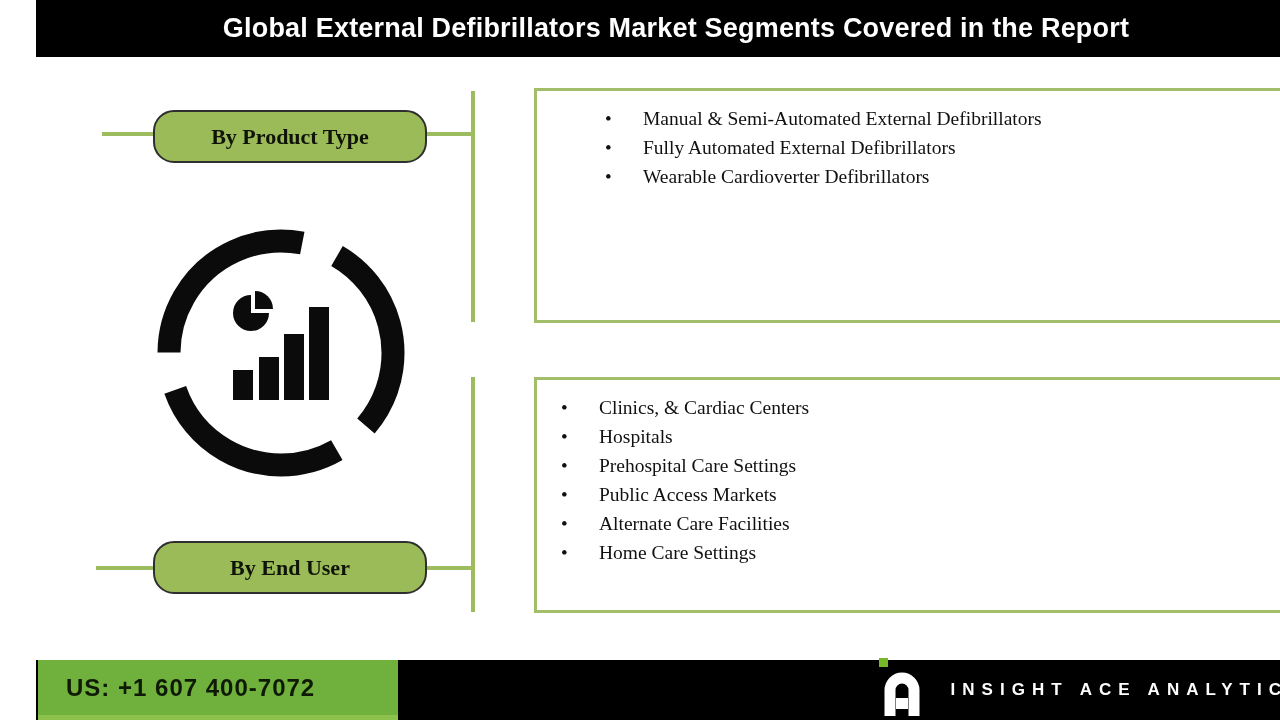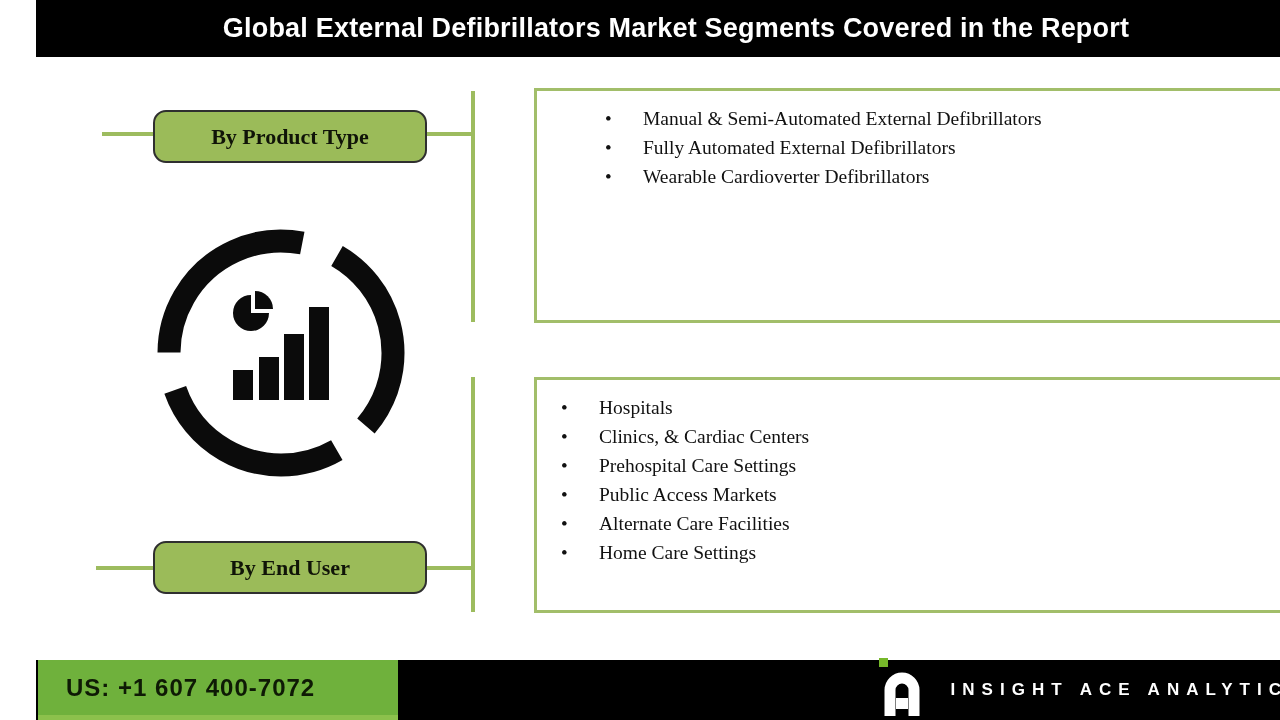--- a/index.html
+++ b/index.html
@@ -17,21 +17,21 @@
     color:#ffffff;font-size:27px;font-weight:bold;letter-spacing:.2px;
     font-family:"Liberation Sans",sans-serif;
   }
   
   .line{position:absolute;background:#9dbc5f;}
   .h-line{height:4px;}
   .v-line{width:4px;}
   
   .seg-btn{
     position:absolute;left:117px;width:274px;height:53px;background:#9bbb59;
-    border:2px solid #2f2f2f;border-radius:13px;box-sizing:border-box;
+    border:2px solid #2f2f2f;border-radius:21px;box-sizing:border-box;
     display:flex;align-items:center;justify-content:center;
   }
   .seg-btn span{
     font-family:"Liberation Serif",serif;font-weight:bold;font-size:22px;color:#101408;
   }
   
   .seg-box{
     position:absolute;left:498px;width:757px;background:#ffffff;
     border:3px solid #a2be6a;box-sizing:border-box;
   }
@@ -106,22 +106,22 @@
 
   <div class="seg-box" style="top:88px;height:235px;padding-left:44px;">
     <ul>
         <li>Manual &amp; Semi-Automated External Defibrillators</li>
         <li>Fully Automated External Defibrillators</li>
         <li>Wearable Cardioverter Defibrillators</li>
       </ul>
   </div>
   <div class="seg-box" style="top:377px;height:236px;">
     <ul>
+        <li>Clinics, &amp; Cardiac Centers</li>
         <li>Hospitals</li>
-        <li>Clinics, &amp; Cardiac Centers</li>
         <li>Prehospital Care Settings</li>
         <li>Public Access Markets</li>
         <li>Alternate Care Facilities</li>
         <li>Home Care Settings</li>
       </ul>
   </div>
 
   <div class="footer">
     <div class="footer-phone">
       <span>US: +1 607 400-7072</span>

